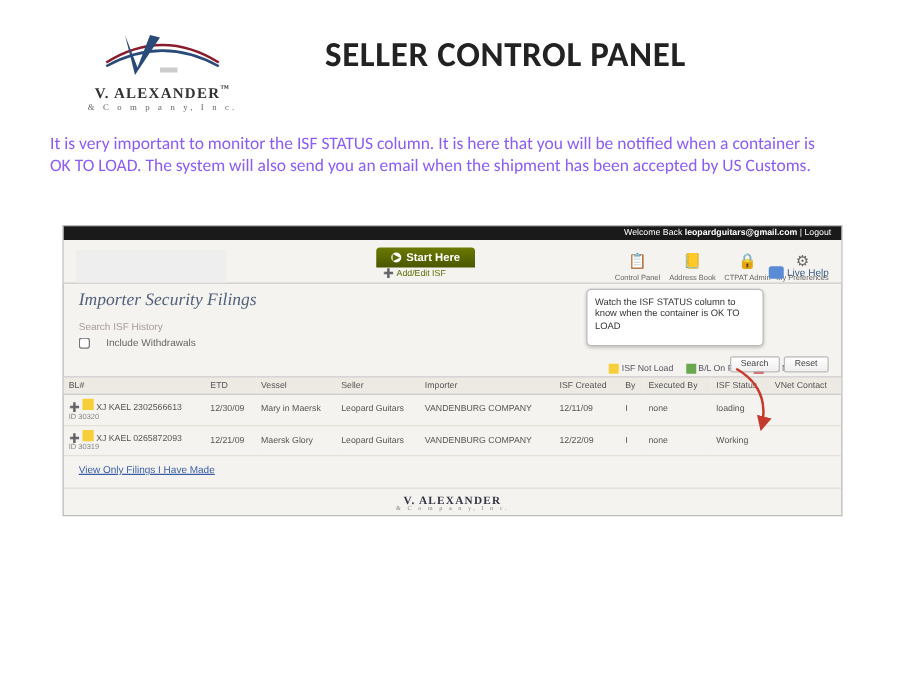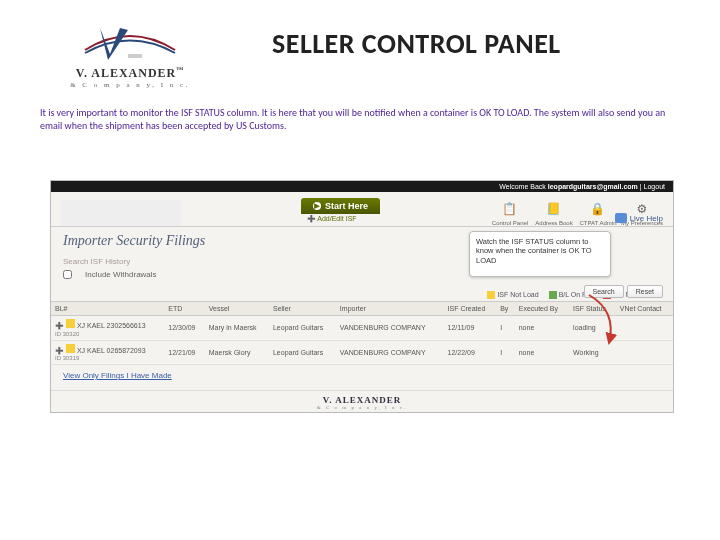--- a/index.html
+++ b/index.html
@@ -2,22 +2,22 @@
 <html><head>
 <meta charset="utf-8">
 <style>
   * { box-sizing: border-box; margin: 0; padding: 0; }
   body { width: 720px; height: 540px; font-family: Calibri, Arial, sans-serif; background: #fff; position: relative; }
   .slide { width: 100%; height: 100%; position: relative; }
   .logo-block { position: absolute; top: 20px; left: 40px; width: 180px; text-align: center; }
   .logo-svg { width: 100px; height: 42px; }
   .logo-text { font-family: "Times New Roman", serif; font-weight: bold; letter-spacing: 1px; font-size: 12px; color: #333; text-align: center; }
   .logo-sub { font-family: "Times New Roman", serif; letter-spacing: 2.5px; font-size: 7px; color: #666; }
-  .title { position: absolute; top: 26px; left: 272px; font-size: 28px; font-weight: 600; color: #222; letter-spacing: 0.5px; }
-  .body-text { position: absolute; top: 106px; left: 40px; right: 52px; font-size: 10px; line-height: 1.3; color: #4c1d95; }
+  .title { position: absolute; top: 26px; left: 260px; font-size: 28px; font-weight: 600; color: #222; letter-spacing: 0.5px; }
+  .body-text { position: absolute; top: 106px; left: 40px; right: 52px; font-size: 14px; line-height: 1.3; color: #8b5cf6; }
   .shot { position: absolute; top: 180px; left: 50px; width: 624px; border: 1px solid #bbb; background: #f4f3ef; font-family: Arial, sans-serif; font-size: 8px; }
   .welcome-bar { background: #1a1a1a; color: #fff; text-align: right; padding: 2px 8px; font-size: 7px; }
   .welcome-bar a { color: #fff; text-decoration: none; }
   .nav-row { display: flex; align-items: flex-end; padding: 6px 10px 0 10px; background: #f4f3ef; border-bottom: 1px solid #ccc; }
   .left-logo { width: 120px; height: 26px; background: #eee; }
   .start-here { display: flex; flex-direction: column; align-items: flex-start; margin-left: 120px; }
   .start-btn { background: linear-gradient(#6b7a00,#4a5700); color: #fff; font-weight: bold; padding: 3px 12px; border-radius: 3px 3px 0 0; font-size: 9px; display: flex; align-items: center; gap: 4px; }
   .start-btn .dot { width: 8px; height: 8px; border-radius: 50%; background: #fff; color: #5a6b00; display: inline-flex; align-items: center; justify-content: center; font-size: 7px; }
   .addedit { font-size: 7px; color: #5a6b00; padding: 1px 0 3px 6px; }
   .nav-icons { display: flex; gap: 2px; margin-left: auto; }

